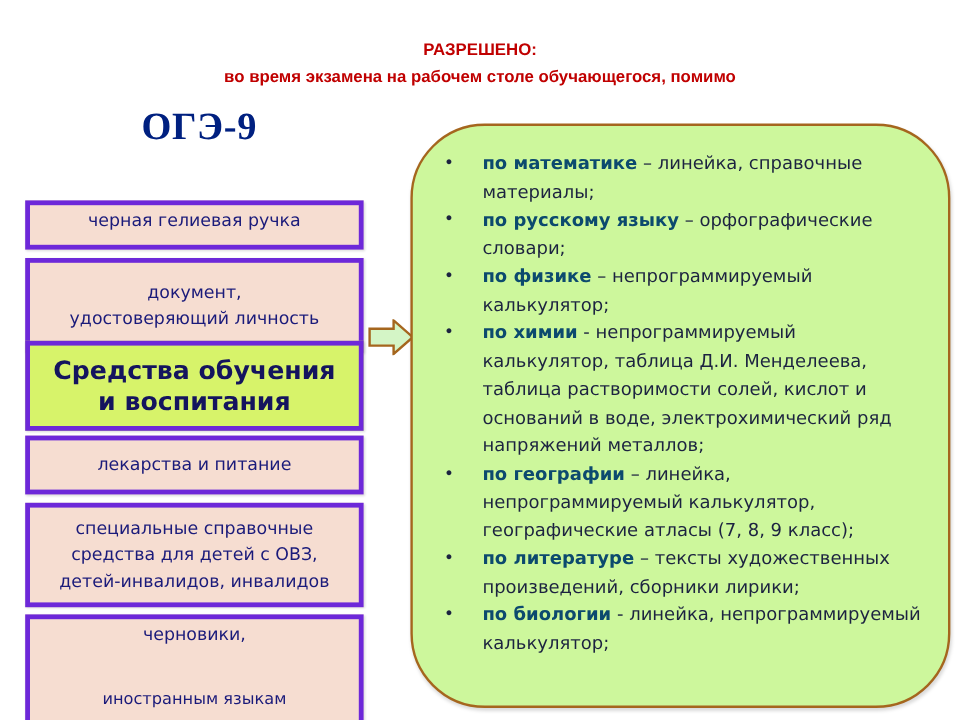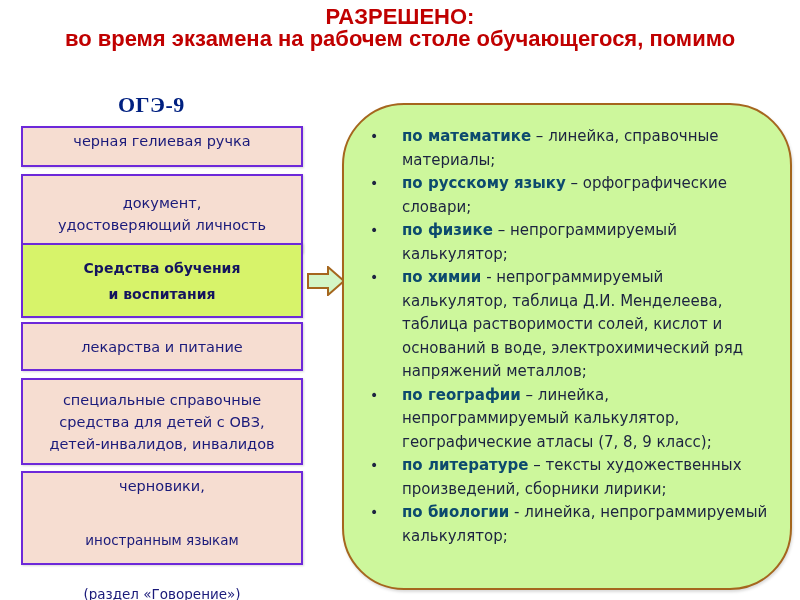--- a/index.html
+++ b/index.html
@@ -10,64 +10,65 @@
       background: #ffffff;
       overflow: hidden;
     }
     body {
       position: relative;
       font-family: "DejaVu Sans", "Liberation Sans", sans-serif;
     }
     .header {
       position: absolute;
       left: 0;
-      top: 6px;
+      top: 30px;
       width: 800px;
       text-align: center;
       color: #c00000;
       font-family: "Liberation Sans", sans-serif;
       font-weight: bold;
-      font-size: 22px;
+      font-size: 14px;
       line-height: 22px;
     }
     .header .line { display: block; }
     .oge-title {
       position: absolute;
       left: 118px;
       top: 88px;
       color: #002080;
       font-family: "Liberation Serif", serif;
       font-weight: bold;
-      font-size: 22px;
+      font-size: 32px;
       line-height: 34px;
       letter-spacing: 0.5px;
     }
     .item-box {
       position: absolute;
       left: 21px;
       width: 282px;
       box-sizing: border-box;
-      border: 2px solid #6d28d9;
+      border: 4px solid #6d28d9;
       background: #f6ddd1;
       color: #1a1a7a;
       text-align: center;
       font-size: 14.5px;
       line-height: 22px;
       display: flex;
       flex-direction: column;
       align-items: center;
       justify-content: center;
       box-shadow: 1px 1px 2px rgba(0,0,0,0.15);
+      margin-top: 41px;
     }
     .item-box.top-align { justify-content: flex-start; padding-top: 2px; }
     .item-box.highlight {
       background: #d7f36a;
       color: #14145e;
       font-weight: bold;
-      font-size: 14px;
+      font-size: 21px;
       line-height: 26px;
     }
     .item-box .small { font-size: 13.5px; line-height: 22px; }
     .arrow {
       position: absolute;
       left: 306px;
       top: 266px;
       width: 40px;
       height: 30px;
     }

